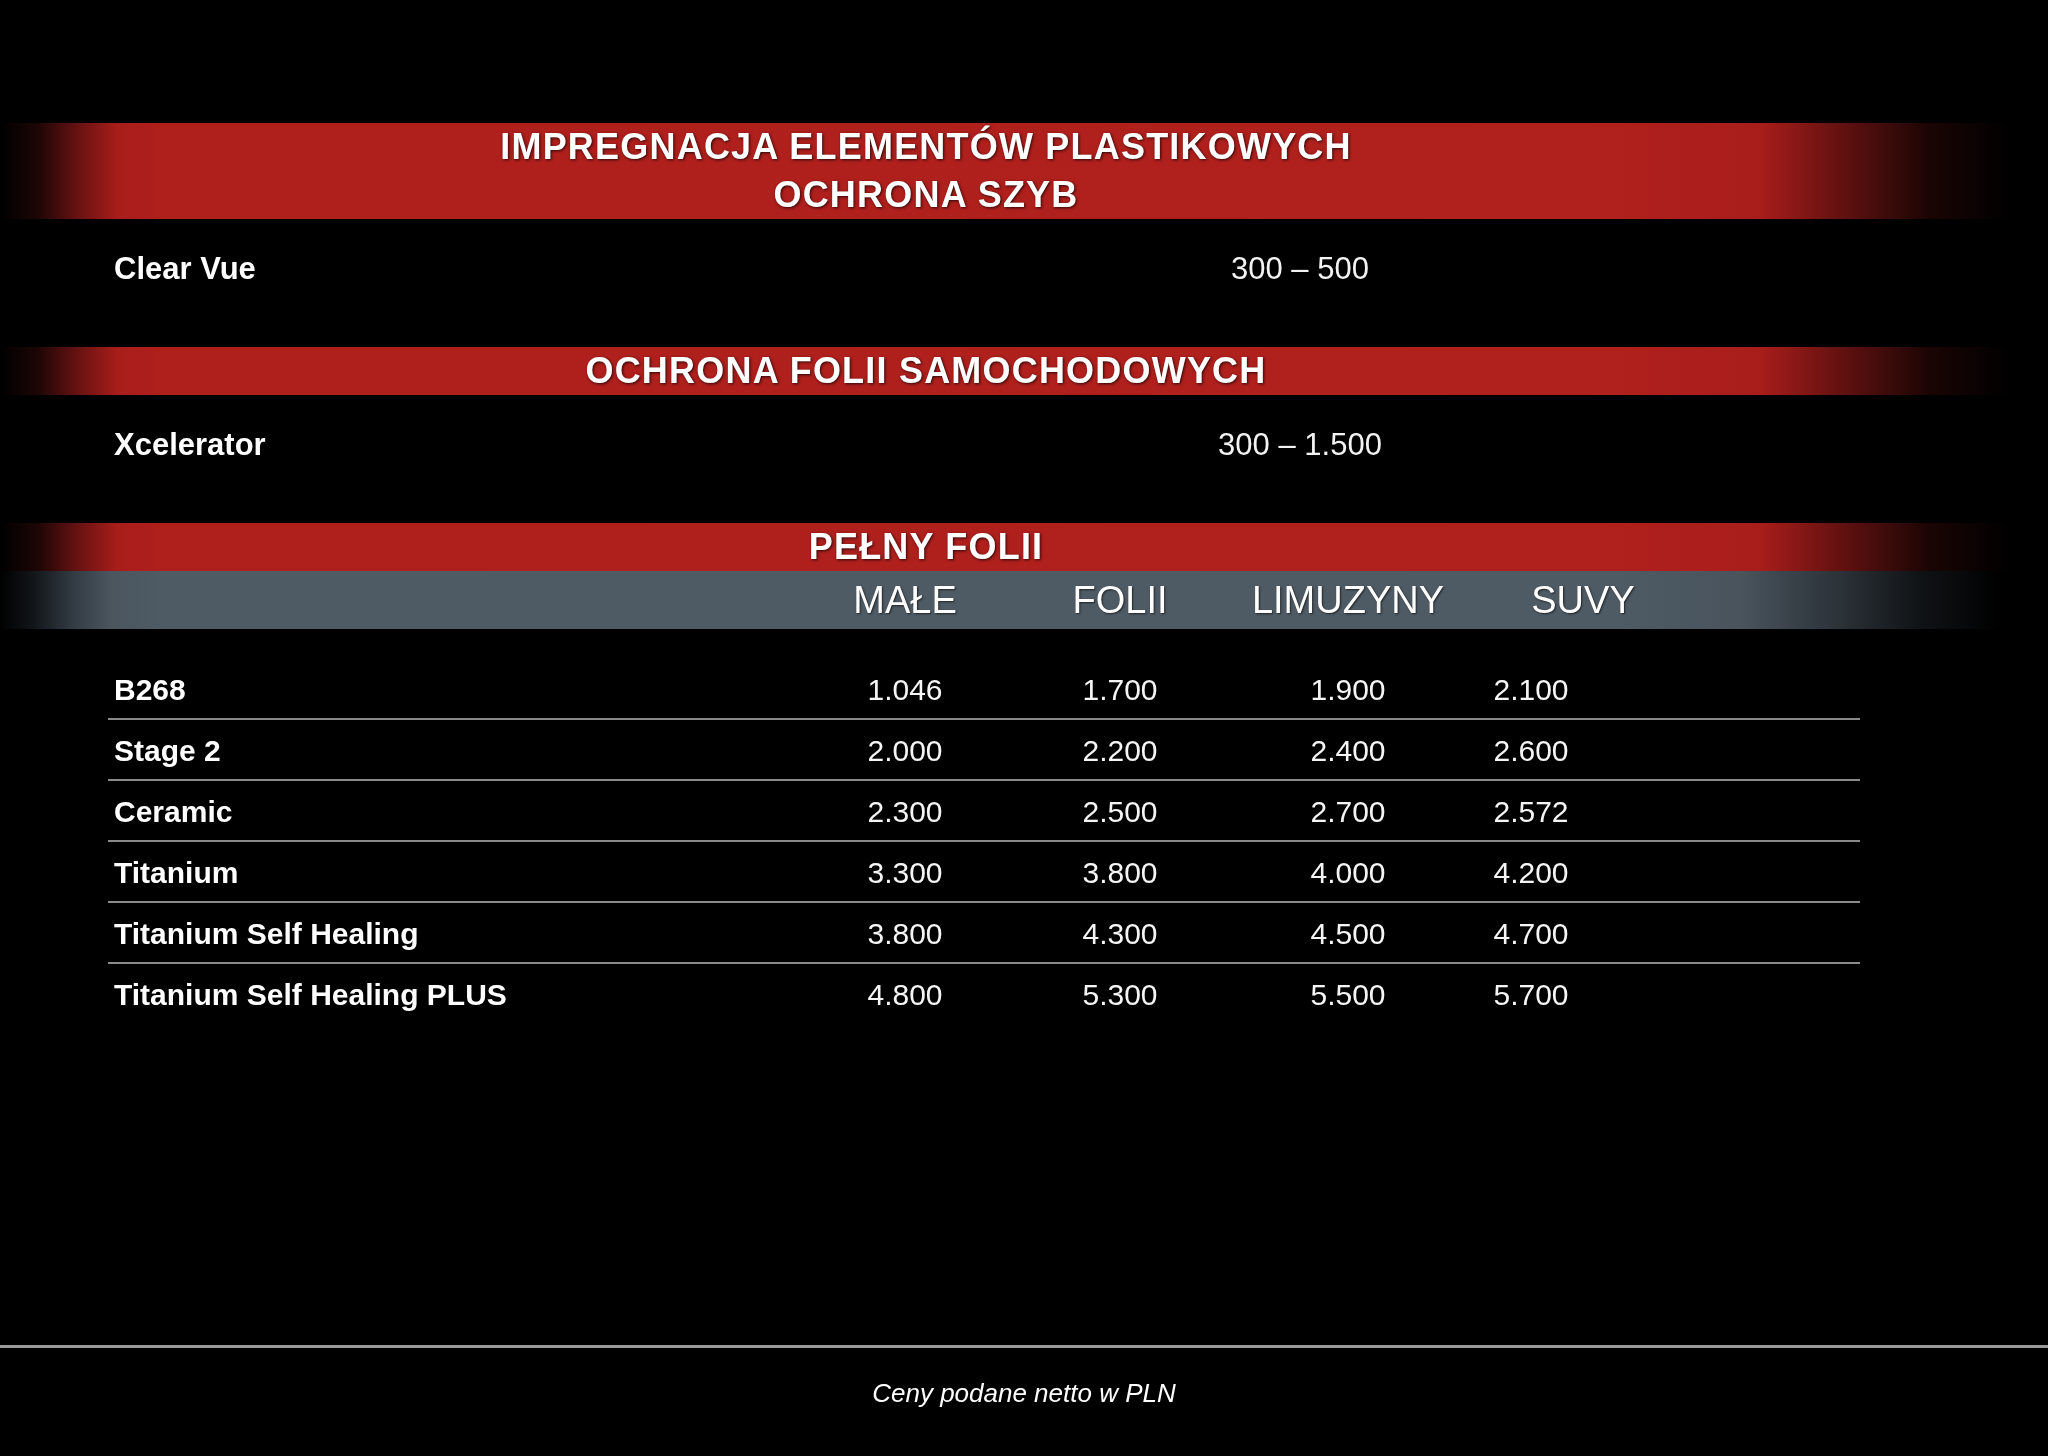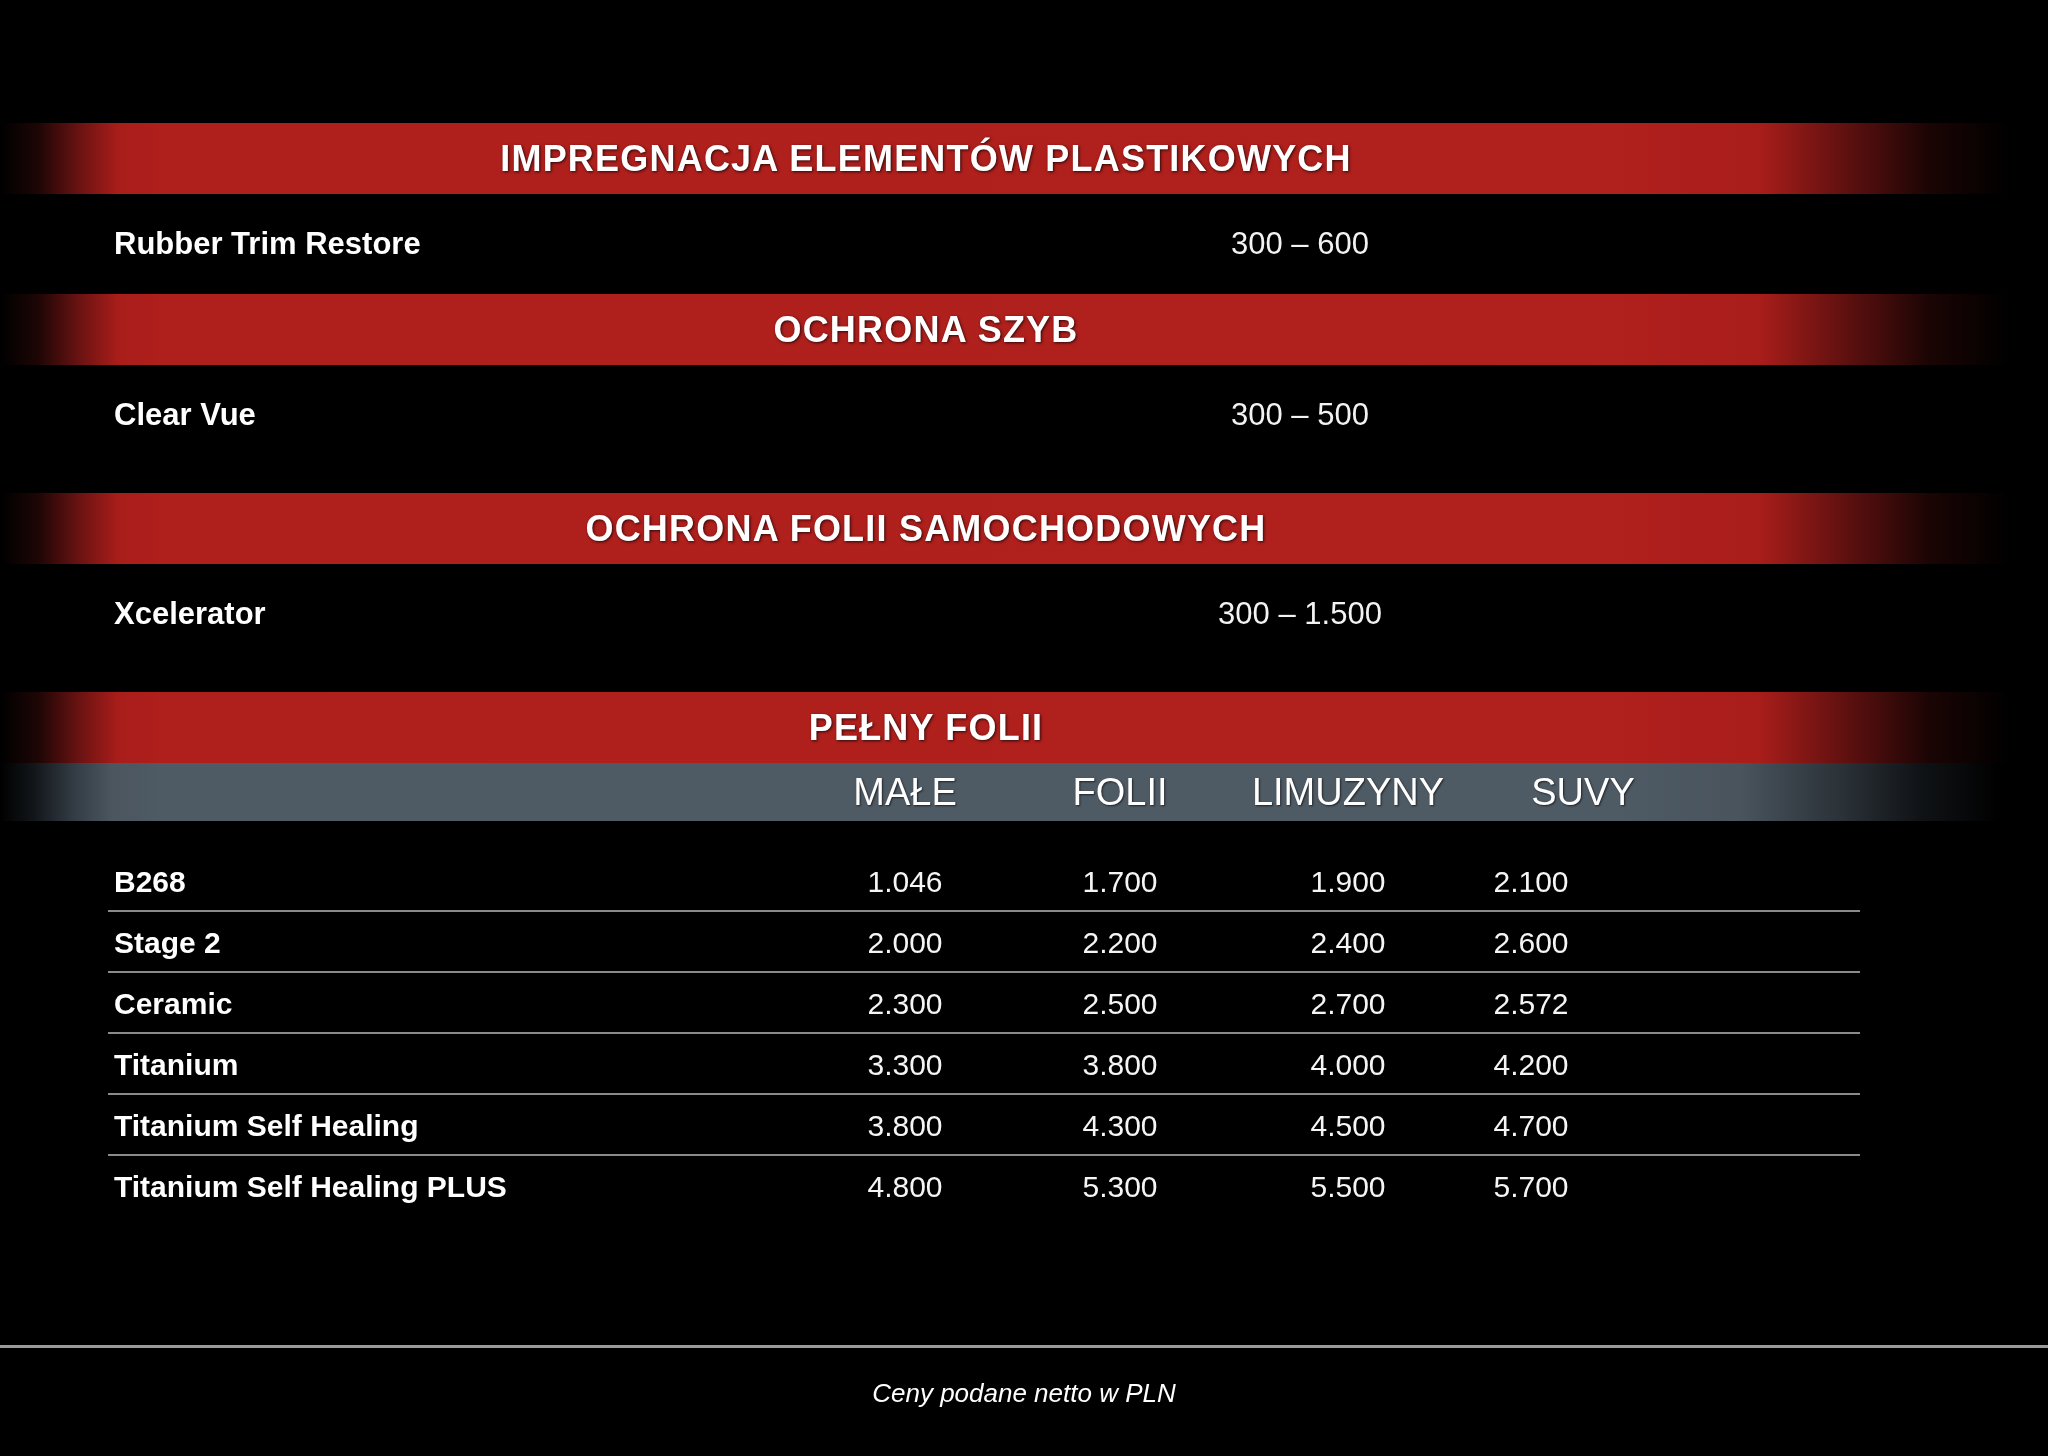--- a/index.html
+++ b/index.html
@@ -12,21 +12,21 @@
   .page {
     position:relative;
     width:2048px; height:1456px;
     background:#000000;
   }
 
   
   .banner {
     position:relative;
     width:100%;
-    height:71px;
+    height:48px;
     display:flex;
     align-items:center;
     justify-content:center;
     background:linear-gradient(to right,
         #000000 0px,
         #1d0605 38px,
         #6b1312 80px,
         #a81d1a 118px,
         #af1f1c 160px,
         #b0201d 1620px,
@@ -182,24 +182,20 @@
 </head>
 <body>
 
 <div class="page">
 
   <div style="height:123px"></div>
 
   <div class="banner">
     <div class="banner-title">IMPREGNACJA ELEMENTÓW PLASTIKOWYCH</div>
   </div>
-  <div class="svc-row">
-    <div class="svc-name">Rubber Trim Restore</div>
-    <div class="svc-price">300 – 600</div>
-  </div>
 
   <div class="banner">
     <div class="banner-title">OCHRONA SZYB</div>
   </div>
   <div class="svc-row">
     <div class="svc-name">Clear Vue</div>
     <div class="svc-price">300 – 500</div>
   </div>
 
   <div class="gap-sm"></div>

